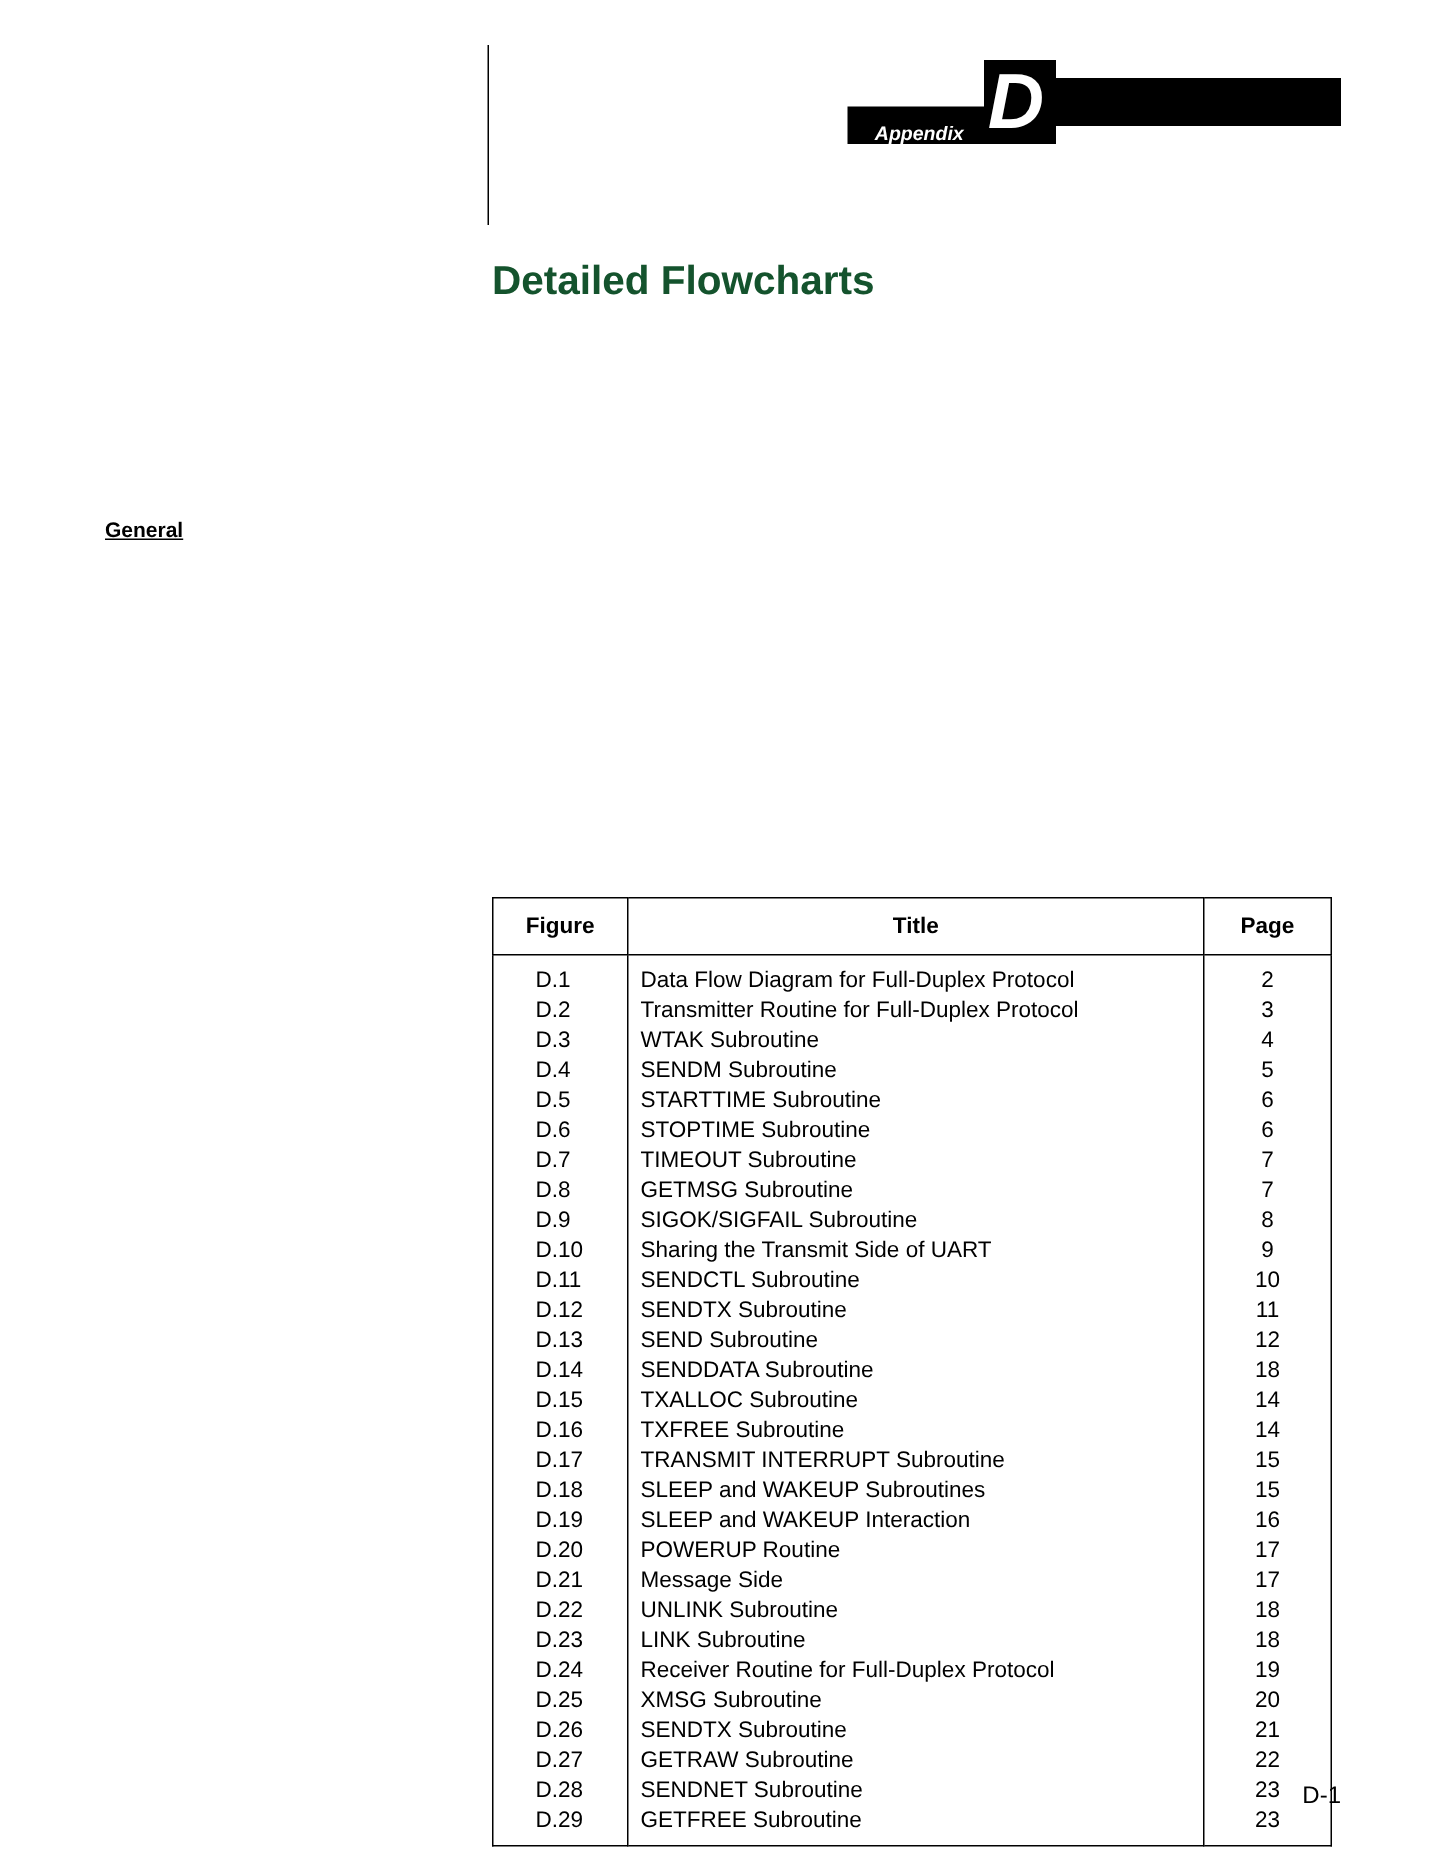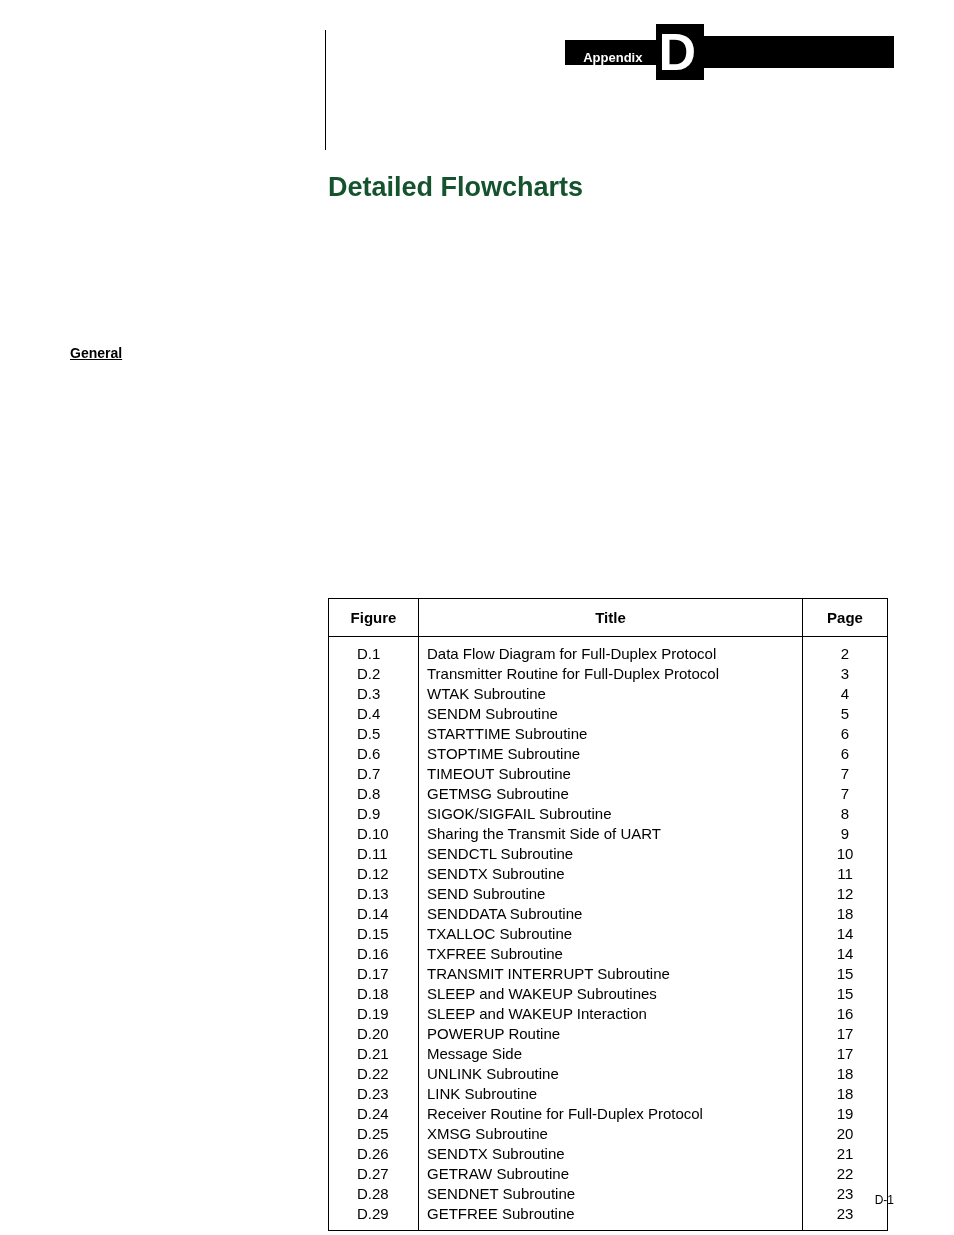--- a/index.html
+++ b/index.html
@@ -15,25 +15,26 @@
       position: relative;
     }
     .page {
       width: 100%;
       height: 100%;
       padding: 30px 60px 30px 70px;
       position: relative;
     }
     .appendix-banner {
       position: absolute;
-      top: 24px;
+      top: 40px;
       right: 60px;
       height: 56px;
       display: flex;
-      align-items: center;
+      align-items: flex-end;
+      font-style: italic;
     }
     .appendix-label-block {
       background: #000;
       color: #fff;
       font-weight: bold;
       font-size: 13px;
       padding: 10px 14px 0 18px;
       display: flex;
       align-items: flex-start;
     }
@@ -131,21 +132,21 @@
       padding-top: 8px;
     }
     .toc-table tbody tr:last-child td {
       border-bottom: 1px solid #000;
       padding-bottom: 8px;
     }
     .page-number {
       position: absolute;
       bottom: 28px;
       right: 60px;
-      font-size: 12px;
+      font-size: 16px;
       color: #000;
     }
   </style>
 </head>
 <body>
 
 <div class="page">
 
   <div class="vertical-rule"></div>
 

